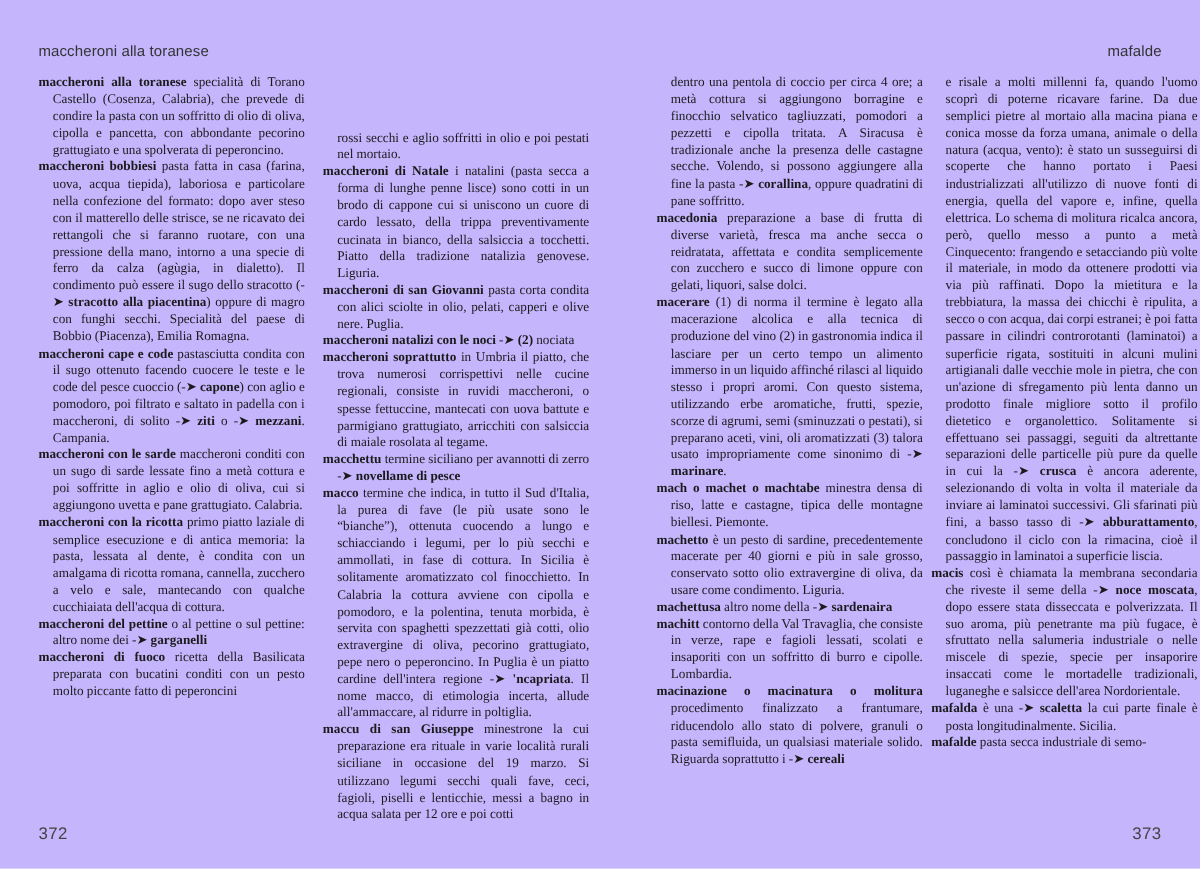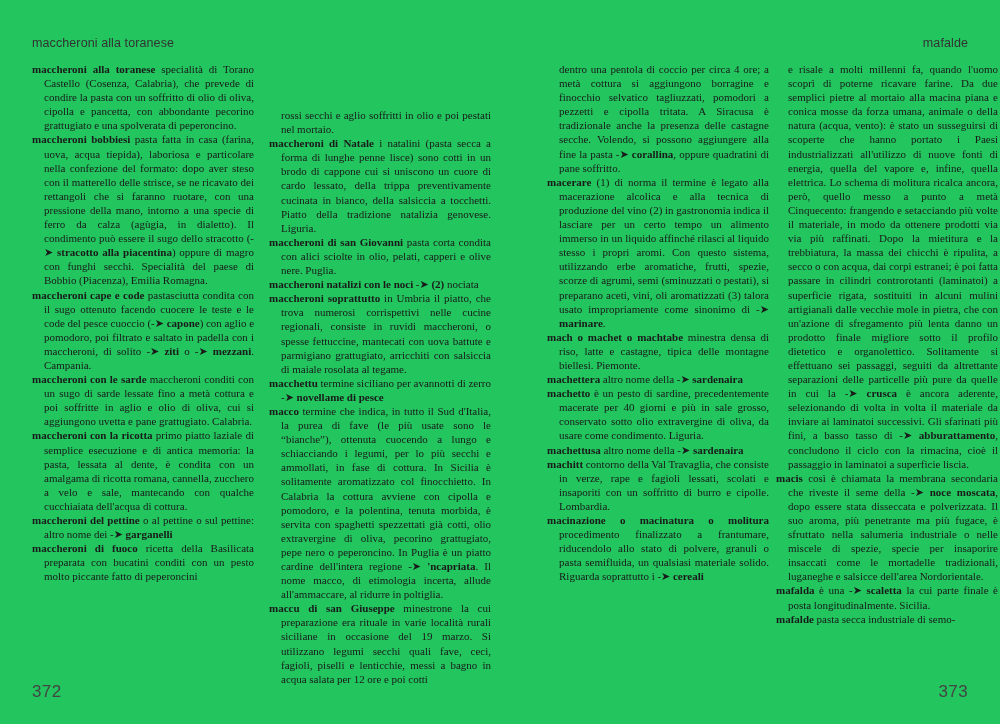--- a/index.html
+++ b/index.html
@@ -12,41 +12,41 @@
     height: 724px;
     font-family: "Liberation Serif", "DejaVu Serif", serif;
     color: #1a1a1a;
     overflow: hidden;
   }
   .page {
     position: relative;
     width: 1000px;
     height: 724px;
     box-sizing: border-box;
-    background: #22c55e;
+    background: #c4b5fd;
   }
 
   
   .runhead {
     position: absolute;
     top: 36px;
     font-size: 12.5px;
     color: #333333;
     letter-spacing: 0.1px;
     font-family: "Liberation Sans", "DejaVu Sans", sans-serif;
     font-weight: 400;
   }
   .runhead.left  { left: 32px; }
   .runhead.right { right: 32px; }
 
   
   .folio {
     position: absolute;
     bottom: 22px;
-    font-size: 17px;
+    font-size: 14px;
     color: #444444;
     font-family: "Liberation Sans", "DejaVu Sans", sans-serif;
     letter-spacing: 0.4px;
   }
   .folio.left  { left: 32px; }
   .folio.right { right: 32px; text-align: right; }
 
   
   .cols {
     position: absolute;
@@ -114,23 +114,23 @@
         <p class="entry"><span class="hw">maccheroni di Natale</span><span> i natalini (pasta secca a forma di lunghe penne lisce) sono cotti in un brodo di cappone cui si uniscono un cuore di cardo lessato, della trippa preventivamente cucinata in bianco, della salsiccia a tocchetti. Piatto della tradizione natalizia genovese. Liguria.</span></p>
         <p class="entry"><span class="hw">maccheroni di san Giovanni</span><span> pasta corta condita con alici sciolte in olio, pelati, capperi e olive nere. Puglia.</span></p>
         <p class="entry"><span class="hw">maccheroni natalizi con le noci</span><span> -➤ </span><span class="num">(2)</span><span> nociata</span></p>
         <p class="entry"><span class="hw">maccheroni soprattutto</span><span> in Umbria il piatto, che trova numerosi corrispettivi nelle cucine regionali, consiste in ruvidi maccheroni, o spesse fettuccine, mantecati con uova battute e parmigiano grattugiato, arricchiti con salsiccia di maiale rosolata al tegame.</span></p>
         <p class="entry"><span class="hw">macchettu</span><span> termine siciliano per avannotti di zerro -➤ </span><span class="sc">novellame di pesce</span></p>
         <p class="entry"><span class="hw">macco</span><span> termine che indica, in tutto il Sud d'Italia, la purea di fave (le più usate sono le “bianche”), ottenuta cuocendo a lungo e schiacciando i legumi, per lo più secchi e ammollati, in fase di cottura. In Sicilia è solitamente aromatizzato col finocchietto. In Calabria la cottura avviene con cipolla e pomodoro, e la polentina, tenuta morbida, è servita con spaghetti spezzettati già cotti, olio extravergine di oliva, pecorino grattugiato, pepe nero o peperoncino. In Puglia è un piatto cardine dell'intera regione -➤ </span><span class="sc">'ncapriata</span><span>. Il nome macco, di etimologia incerta, allude all'ammaccare, al ridurre in poltiglia.</span></p>
         <p class="entry"><span class="hw">maccu di san Giuseppe</span><span> minestrone la cui preparazione era rituale in varie località rurali siciliane in occasione del 19 marzo. Si utilizzano legumi secchi quali fave, ceci, fagioli, piselli e lenticchie, messi a bagno in acqua salata per 12 ore e poi cotti</span></p>
       </div>
     <div class="col c3">
         <p class="entry cont"><span>dentro una pentola di coccio per circa 4 ore; a metà cottura si aggiungono borragine e finocchio selvatico tagliuzzati, pomodori a pezzetti e cipolla tritata. A Siracusa è tradizionale anche la presenza delle castagne secche. Volendo, si possono aggiungere alla fine la pasta -➤ </span><span class="sc">corallina</span><span>, oppure quadratini di pane soffritto.</span></p>
+        <p class="entry"><span class="hw">macedonia</span><span> preparazione a base di frutta di diverse varietà, fresca ma anche secca o reidratata, affettata e condita semplicemente con zucchero e succo di limone oppure con gelati, liquori, salse dolci.</span></p>
         <p class="entry"><span class="hw">macerare</span><span> (1) di norma il termine è legato alla macerazione alcolica e alla tecnica di produzione del vino (2) in gastronomia indica il lasciare per un certo tempo un alimento immerso in un liquido affinché rilasci al liquido stesso i propri aromi. Con questo sistema, utilizzando erbe aromatiche, frutti, spezie, scorze di agrumi, semi (sminuzzati o pestati), si preparano aceti, vini, oli aromatizzati (3) talora usato impropriamente come sinonimo di -➤ </span><span class="sc">marinare</span><span>.</span></p>
         <p class="entry"><span class="hw">mach o machet o machtabe</span><span> minestra densa di riso, latte e castagne, tipica delle montagne biellesi. Piemonte.</span></p>
-        <p class="entry"><span class="hw">machettera</span><span> altro nome della -➤ </span><span class="sc">sardenaira</span></p>
         <p class="entry"><span class="hw">machetto</span><span> è un pesto di sardine, precedentemente macerate per 40 giorni e più in sale grosso, conservato sotto olio extravergine di oliva, da usare come condimento. Liguria.</span></p>
         <p class="entry"><span class="hw">machettusa</span><span> altro nome della -➤ </span><span class="sc">sardenaira</span></p>
         <p class="entry"><span class="hw">machitt</span><span> contorno della Val Travaglia, che consiste in verze, rape e fagioli lessati, scolati e insaporiti con un soffritto di burro e cipolle. Lombardia.</span></p>
         <p class="entry"><span class="hw">macinazione o macinatura o molitura</span><span> procedimento finalizzato a frantumare, riducendolo allo stato di polvere, granuli o pasta semifluida, un qualsiasi materiale solido. Riguarda soprattutto i -➤ </span><span class="sc">cereali</span></p>
       </div>
     <div class="col c4">
         <p class="entry cont"><span>e risale a molti millenni fa, quando l'uomo scoprì di poterne ricavare farine. Da due semplici pietre al mortaio alla macina piana e conica mosse da forza umana, animale o della natura (acqua, vento): è stato un susseguirsi di scoperte che hanno portato i Paesi industrializzati all'utilizzo di nuove fonti di energia, quella del vapore e, infine, quella elettrica. Lo schema di molitura ricalca ancora, però, quello messo a punto a metà Cinquecento: frangendo e setacciando più volte il materiale, in modo da ottenere prodotti via via più raffinati. Dopo la mietitura e la trebbiatura, la massa dei chicchi è ripulita, a secco o con acqua, dai corpi estranei; è poi fatta passare in cilindri controrotanti (laminatoi) a superficie rigata, sostituiti in alcuni mulini artigianali dalle vecchie mole in pietra, che con un'azione di sfregamento più lenta danno un prodotto finale migliore sotto il profilo dietetico e organolettico. Solitamente si effettuano sei passaggi, seguiti da altrettante separazioni delle particelle più pure da quelle in cui la -➤ </span><span class="sc">crusca</span><span> è ancora aderente, selezionando di volta in volta il materiale da inviare ai laminatoi successivi. Gli sfarinati più fini, a basso tasso di -➤ </span><span class="sc">abburattamento</span><span>, concludono il ciclo con la rimacina, cioè il passaggio in laminatoi a superficie liscia.</span></p>
         <p class="entry"><span class="hw">macis</span><span> così è chiamata la membrana secondaria che riveste il seme della -➤ </span><span class="sc">noce moscata</span><span>, dopo essere stata disseccata e polverizzata. Il suo aroma, più penetrante ma più fugace, è sfruttato nella salumeria industriale o nelle miscele di spezie, specie per insaporire insaccati come le mortadelle tradizionali, luganeghe e salsicce dell'area Nordorientale.</span></p>
         <p class="entry"><span class="hw">mafalda</span><span> è una -➤ </span><span class="sc">scaletta</span><span> la cui parte finale è posta longitudinalmente. Sicilia.</span></p>
         <p class="entry"><span class="hw">mafalde</span><span> pasta secca industriale di semo-</span></p>

